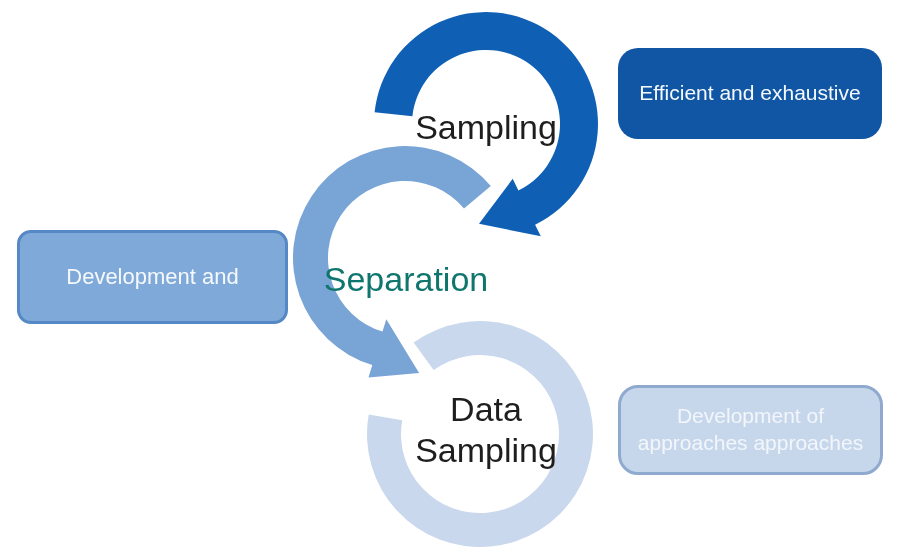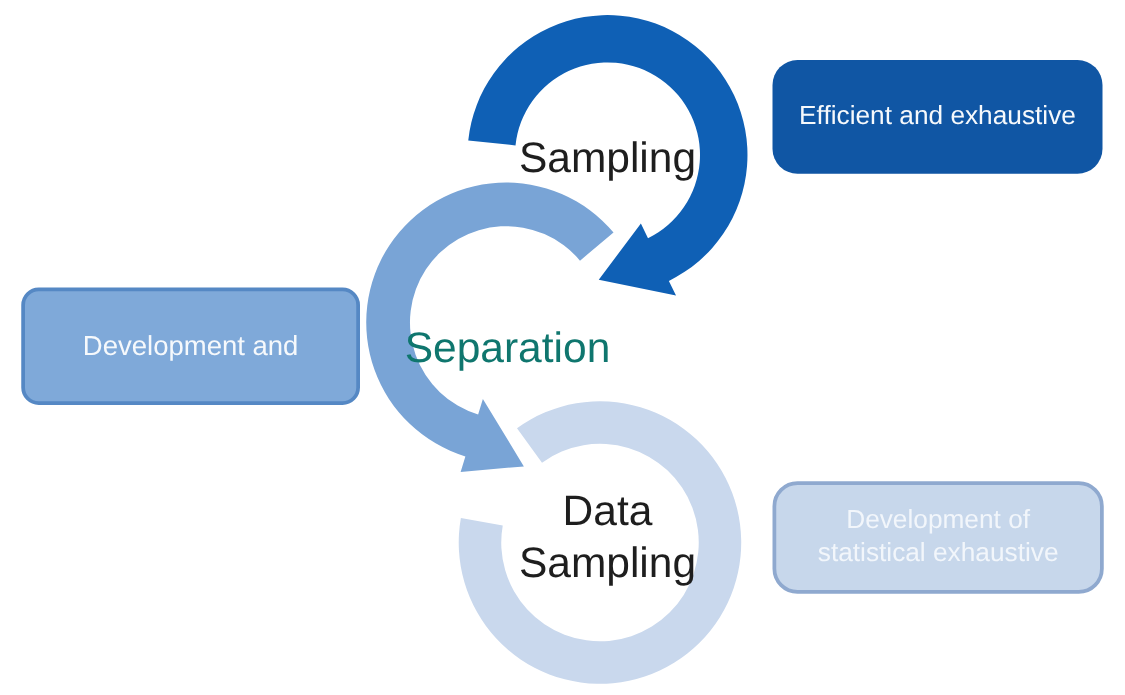--- a/index.html
+++ b/index.html
@@ -50,16 +50,16 @@
   <div class="callout co-efficient" style="background: rgb(16, 86, 164); border-color: rgb(16, 86, 164); color: rgb(246, 249, 252);">
     <span class="callout-line">Efficient and exhaustive</span>
   </div>
 
   <div class="callout co-devtools" style="background: rgb(127, 169, 217); border-color: rgb(85, 136, 196); color: rgb(246, 249, 252);">
     <span class="callout-line">Development and</span>
   </div>
 
   <div class="callout co-stat" style="background: rgb(199, 215, 235); border-color: rgb(143, 169, 207); color: rgb(242, 246, 251);">
     <span class="callout-line">Development of</span>
-    <span class="callout-line">statistical exhaustive</span>
+    <span class="callout-line">approaches approaches</span>
   </div>
 
 </div>
 
 </body></html>

